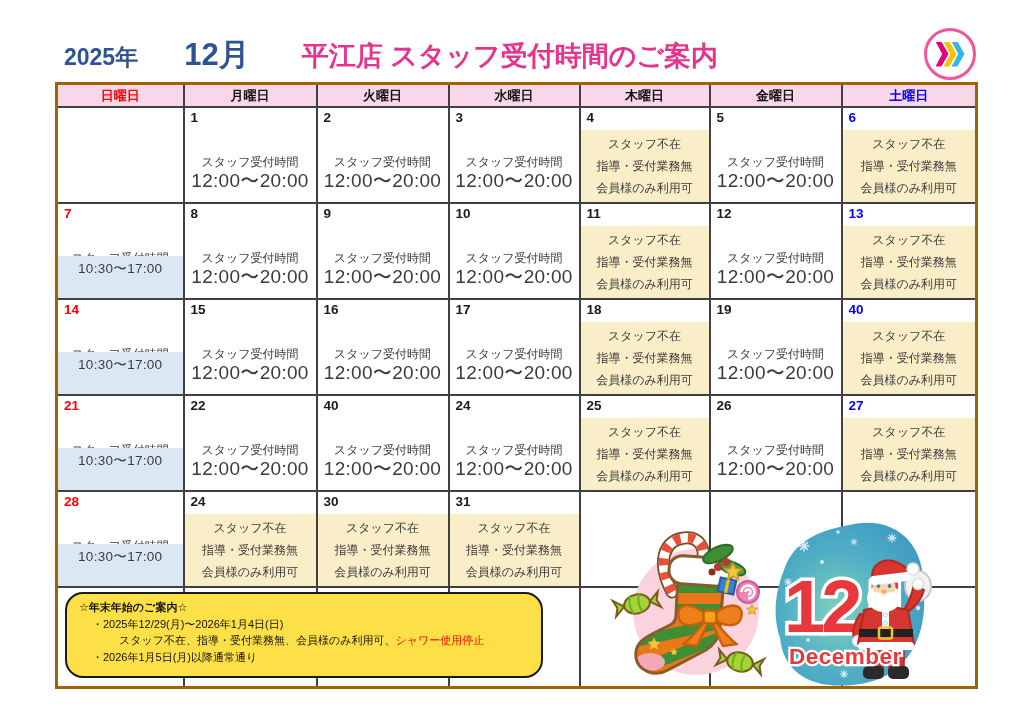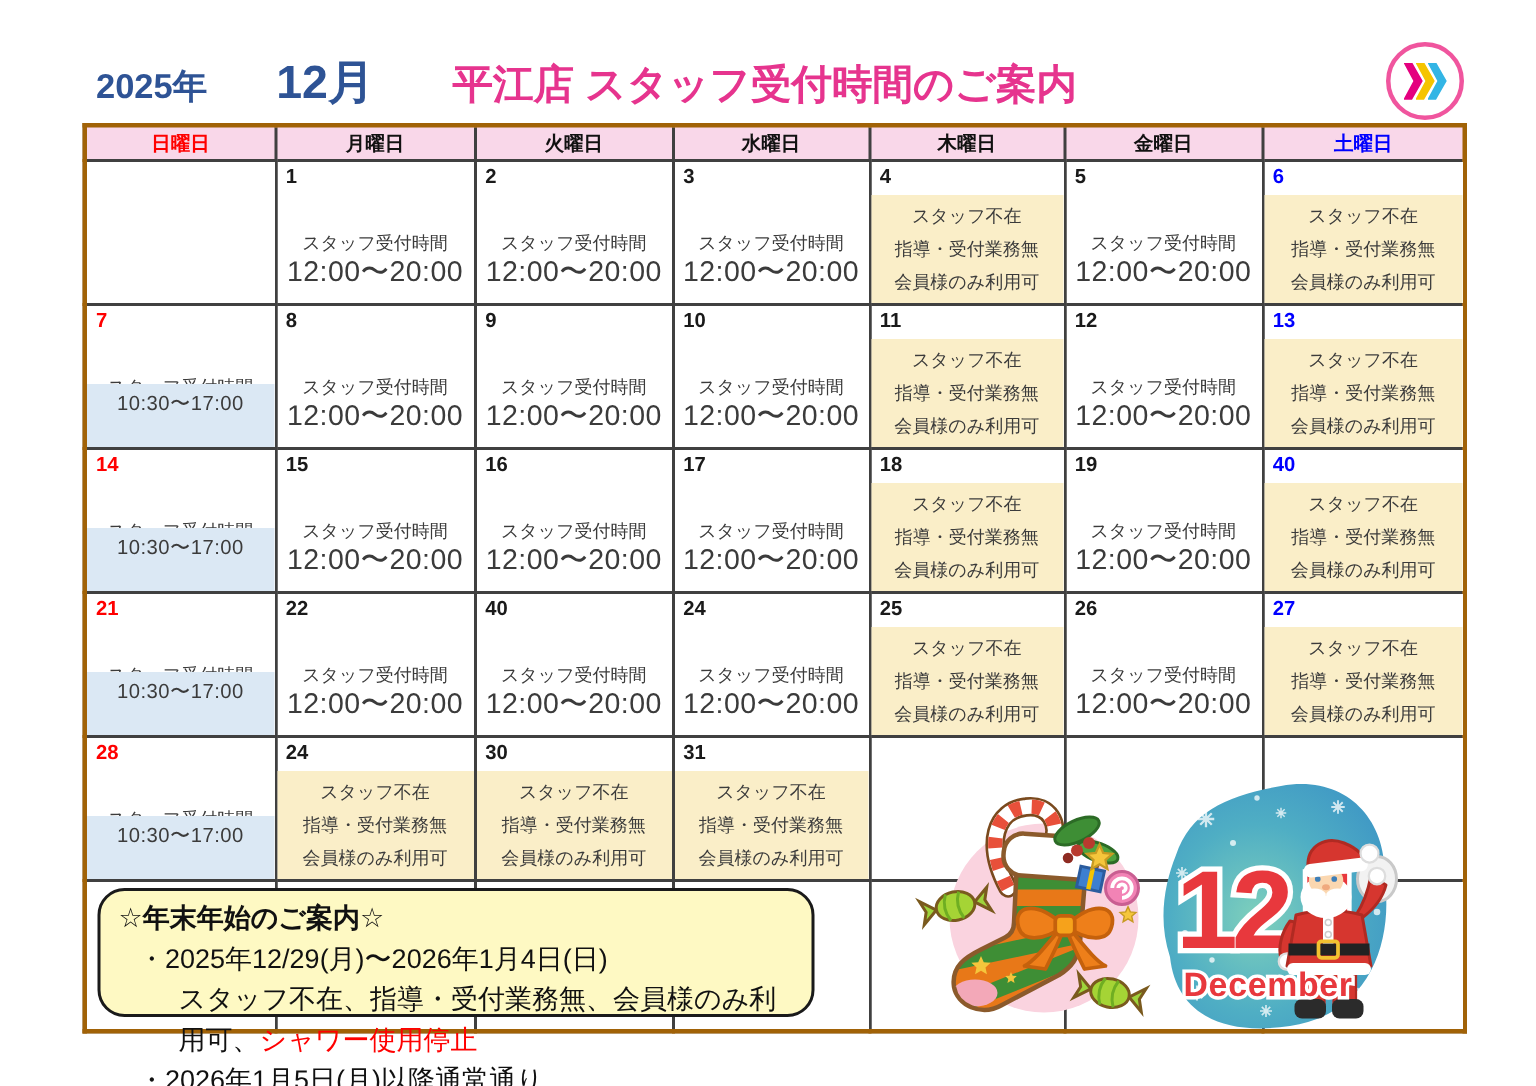--- a/index.html
+++ b/index.html
@@ -37,22 +37,22 @@
   .date-num.sun{color:var(--sun-date,#FF0000);}
   .date-num.sat{color:var(--sat-date,#0000FF);}
   .open-label{position:absolute;bottom:31px;left:0;right:0;text-align:center;font-size:12px;color:#3b3b3b;}
   .open-time{position:absolute;bottom:8px;left:0;right:0;text-align:center;font-size:19px;color:#3b3b3b;letter-spacing:.3px;}
   .sun-time{position:absolute;bottom:0;left:0;right:0;height:42px;line-height:26px;background:var(--sun-time-bg,#DBE8F4);text-align:center;font-size:13.5px;color:#3b3b3b;letter-spacing:.3px;}
   .absent-box{position:absolute;top:22px;left:0;right:0;bottom:0;background:var(--absent-bg,#FAEEC8);display:flex;flex-direction:column;justify-content:space-around;padding:3px 0;}
   .absent-box div{text-align:center;font-size:12px;color:#3b3b3b;}
   
   .notice{
     position:absolute;left:10px;top:510px;width:478px;height:86px;box-sizing:border-box;
-    background:#fef9c3;border:2px solid #1a1a1a;border-radius:18px;padding:5px 12px;
-    font-size:18px;color:#111;line-height:1.5;z-index:2;
+    background:#fde047;border:2px solid #1a1a1a;border-radius:18px;padding:5px 12px;
+    font-size:11px;color:#111;line-height:1.5;z-index:2;
   }
   .n-title{font-weight:bold;}
   .ind1{padding-left:13px;}
   .ind2{padding-left:40px;}
   .red{color:#FF0000;}
   
   .deco{position:absolute;left:592px;top:512px;width:345px;height:192px;z-index:3;pointer-events:none;}
 </style>
 </head>
 <body>

